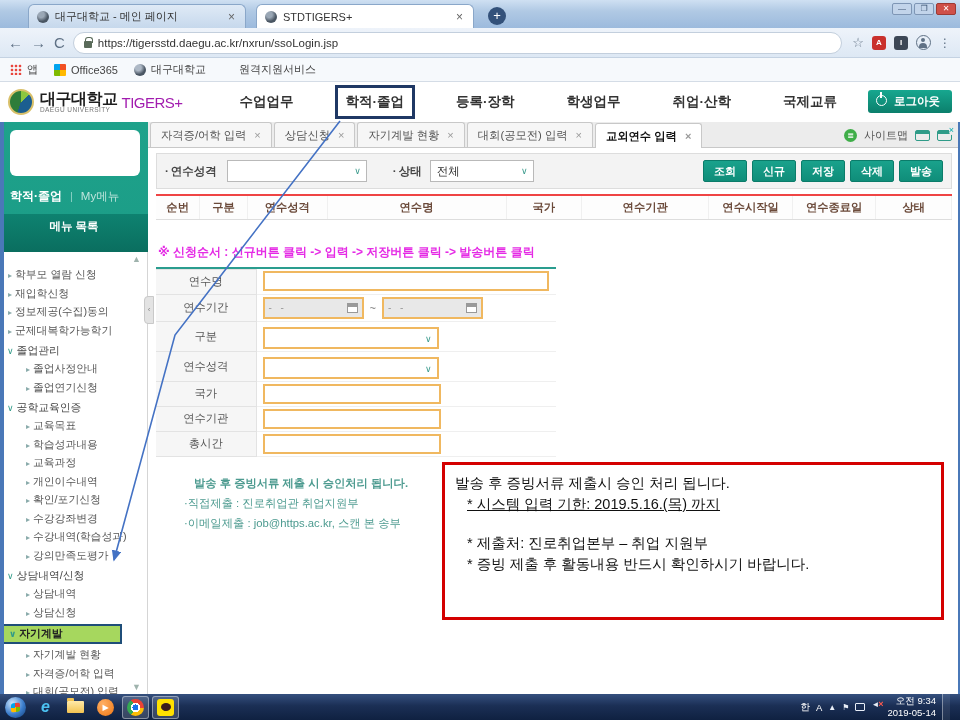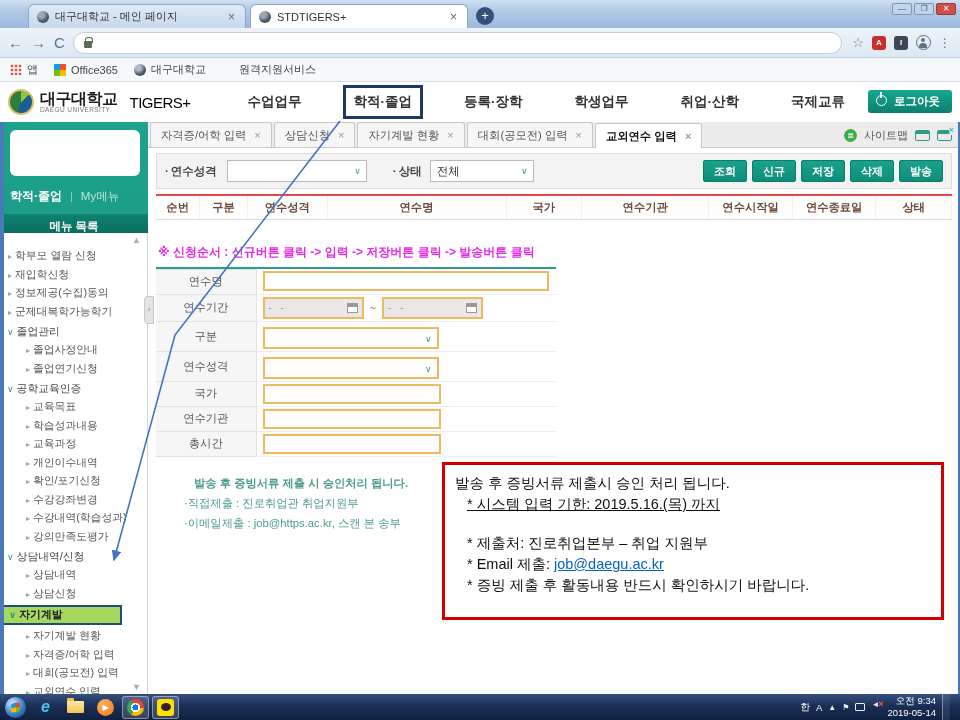--- a/index.html
+++ b/index.html
@@ -5,21 +5,21 @@
   :root{
     --teal:#13967f; --teal-dark:#0b7f6c; --hl-green:#a6d75e; --magenta:#e52be5;
     --red:#d40000; --link-blue:#0563c1; --anno-blue:#4472c4; --nav-box:#1f3864;
   }
   *{margin:0;padding:0;box-sizing:border-box;font-family:"Liberation Sans","DejaVu Sans",sans-serif;}
   html,body{width:960px;height:720px;overflow:hidden;background:#2a5db0;}
   #page{position:relative;width:960px;height:720px;background:#fff;}
 
   
   #titlebar{position:absolute;left:0;top:0;width:960px;height:28px;
-    background:linear-gradient(180deg,#cfe0f2 0%,#b0c9e4 40%,#9cbadd 100%);display:flex;align-items:flex-end;}
+    background:linear-gradient(180deg,#cfe0f2 0%,#b0c9e4 40%,#9cbadd 100%);display:flex;align-items:flex-end;gap:6px;}
   .btab{display:flex;align-items:center;gap:6px;height:24px;padding:0 8px;width:218px;
     border:1px solid #8aa7c9;border-bottom:none;border-radius:6px 6px 0 0;font-size:11px;color:#333;}
   .btab.inactive{background:linear-gradient(180deg,#dfeaf6,#c6d8ec);margin-left:28px;}
   .btab.active{background:#fff;margin-left:4px;}
   .favicon{width:12px;height:12px;border-radius:50%;flex:0 0 12px;
     background:radial-gradient(circle at 35% 30%,#9aa7b5 0 3px,#4a5663 60%);}
   .btab .tab-title{flex:1;white-space:nowrap;overflow:hidden;}
   .tab-x{color:#666;font-size:12px;padding:0 2px;}
   .newtab{width:18px;height:18px;margin:0 0 3px 8px;border-radius:50%;background:#33517a;color:#fff;
     font-size:13px;line-height:17px;text-align:center;}
@@ -59,21 +59,21 @@
   .globe-icon{border-radius:50%;background:radial-gradient(circle at 35% 30%,#aeb9c6 0 3px,#4a5663 60%);}
   .remote-support-icon{color:#d92b2b;font-weight:bold;font-size:12px;width:auto;}
 
   
   #appheader{position:absolute;left:0;top:82px;width:960px;height:40px;background:#fff;display:flex;align-items:center;}
   .emblem{width:26px;height:26px;border-radius:50%;margin-left:8px;border:2px solid #d9c06a;
     background:conic-gradient(from 200deg,#2e7d3a 0 45%,#8cc63f 45% 58%,#1b5e90 58% 100%);}
   .logotxt{margin-left:6px;line-height:1;}
   .logo-kr{font-size:16px;font-weight:bold;color:#1d1d1d;letter-spacing:-0.5px;}
   .logo-en{font-size:6.5px;color:#777;letter-spacing:.4px;}
-  .brand{font-size:15px;color:#000000;margin-left:12px;letter-spacing:-0.5px;}
+  .brand{font-size:15px;color:#a21caf;margin-left:4px;letter-spacing:-0.5px;}
   #main-nav{display:flex;align-items:center;gap:30px;margin-left:46px;}
   .nav-item{font-size:13.5px;font-weight:bold;color:#333;padding:5px 8px;border:3px solid transparent;white-space:nowrap;}
   .nav-item.boxed{border-color:var(--nav-box);}
   #logout-btn{position:absolute;right:8px;top:8px;height:23px;background:linear-gradient(#17a78f,var(--teal-dark));
     color:#fff;font-size:11.5px;font-weight:bold;border:none;border-radius:3px;padding:0 12px 0 26px;}
   .pwr{position:absolute;left:8px;top:5px;width:11px;height:11px;border:1.6px solid #fff;border-radius:50%;}
   .pwr::before{content:"";position:absolute;left:3.2px;top:-4px;width:1.8px;height:6px;background:#fff;}
 
   
   .frame-strip{position:absolute;top:122px;height:572px;background:#4a78b8;z-index:5;}
@@ -82,21 +82,21 @@
   
   #main{position:absolute;left:0;top:122px;width:960px;height:572px;display:flex;}
 
   
   #sidebar{width:148px;flex:0 0 148px;background:linear-gradient(180deg,#1ea28b,#128a77);display:flex;flex-direction:column;}
   #user-box{margin:8px 8px 6px 10px;height:46px;background:#fff;border-radius:6px;}
   #side-tabs{display:flex;align-items:center;height:28px;padding:0 10px;gap:8px;}
   .stab-main{color:#fff;font-weight:bold;font-size:12px;}
   .stab-div{color:#8fd4c7;font-size:11px;}
   .stab-my{color:#bfe5dc;font-size:11.5px;}
-  #menu-header{height:19px;margin-top:4px;background:linear-gradient(#0e8270,#0a6e5f);color:#fff;
+  #menu-header{height:38px;margin-top:4px;background:linear-gradient(#0e8270,#0a6e5f);color:#fff;
     font-size:11.5px;font-weight:bold;text-align:center;line-height:24px;}
   #sidebar-menu{flex:1;background:#fff;border-right:1px solid #d5d5d5;position:relative;
     padding:14px 0 0 0;font-size:10.8px;color:#555;overflow:hidden;}
   .panel-chev{position:absolute;right:6px;color:#9fb3ad;font-size:9px;}
   .panel-chev.top{top:2px;} .panel-chev.bottom{bottom:2px;}
   .side-link,.side-child{line-height:16.5px;padding-left:8px;white-space:nowrap;}
   .side-child{padding-left:26px;}
   .side-group{line-height:17px;padding-left:7px;color:#444;margin-top:2px;white-space:nowrap;}
   .side-group .garr{color:#2f9b88;margin-right:3px;font-size:9px;}
   .arr{color:#8aa;margin-right:3px;font-size:8px;}
@@ -232,20 +232,21 @@
       <span class="winbtn close">✕</span>
     </div>
   </div>
 
   <div id="urlbar">
     <span class="navglyph">←</span>
     <span class="navglyph">→</span>
     <span class="navglyph">C</span>
     <div id="omnibox">
       <span class="lock"></span>
+      <span>https://tigersstd.daegu.ac.kr/nxrun/ssoLogin.jsp</span>
     </div>
     <div class="urlicons">
       <span class="star">☆</span>
       <span class="ext-badge ext-red">A</span>
       <span class="ext-badge ext-dark">I</span>
       <span class="profile"></span>
       <span class="kebab">⋮</span>
     </div>
   </div>
 
@@ -458,21 +459,20 @@
           <div class="note-line">·이메일제출 : job@https.ac.kr, 스캔 본 송부</div>
         </div>
     </div>
   </div>
 
   <div id="notice-box">
     <div>발송 후 증빙서류 제출시 승인 처리 됩니다.</div>
     <div class="nb-ind nb-u">* 시스템 입력 기한: 2019.5.16.(목) 까지</div>
     <div class="nb-gap"></div>
     <div class="nb-ind">* 제출처: 진로취업본부 – 취업 지원부</div>
-    <div class="nb-ind"><span>* Email 제출: </span><a id="nb-link">job@daegu.ac.kr</a></div>
     <div class="nb-ind">* 증빙 제출 후 활동내용 반드시 확인하시기 바랍니다.</div>
   </div>
 
   <svg id="anno-line" viewBox="0 0 960 720">
     <defs>
       <marker id="arrw" markerWidth="8" markerHeight="8" refX="6" refY="3" orient="auto">
         <path d="M0,0 L7,3 L0,6 z" fill="#4472c4"></path>
       </marker>
     </defs>
     <polyline points="340,121 175,335 114,560" fill="none" stroke="#4472c4" stroke-width="1.6" marker-end="url(#arrw)"></polyline>

